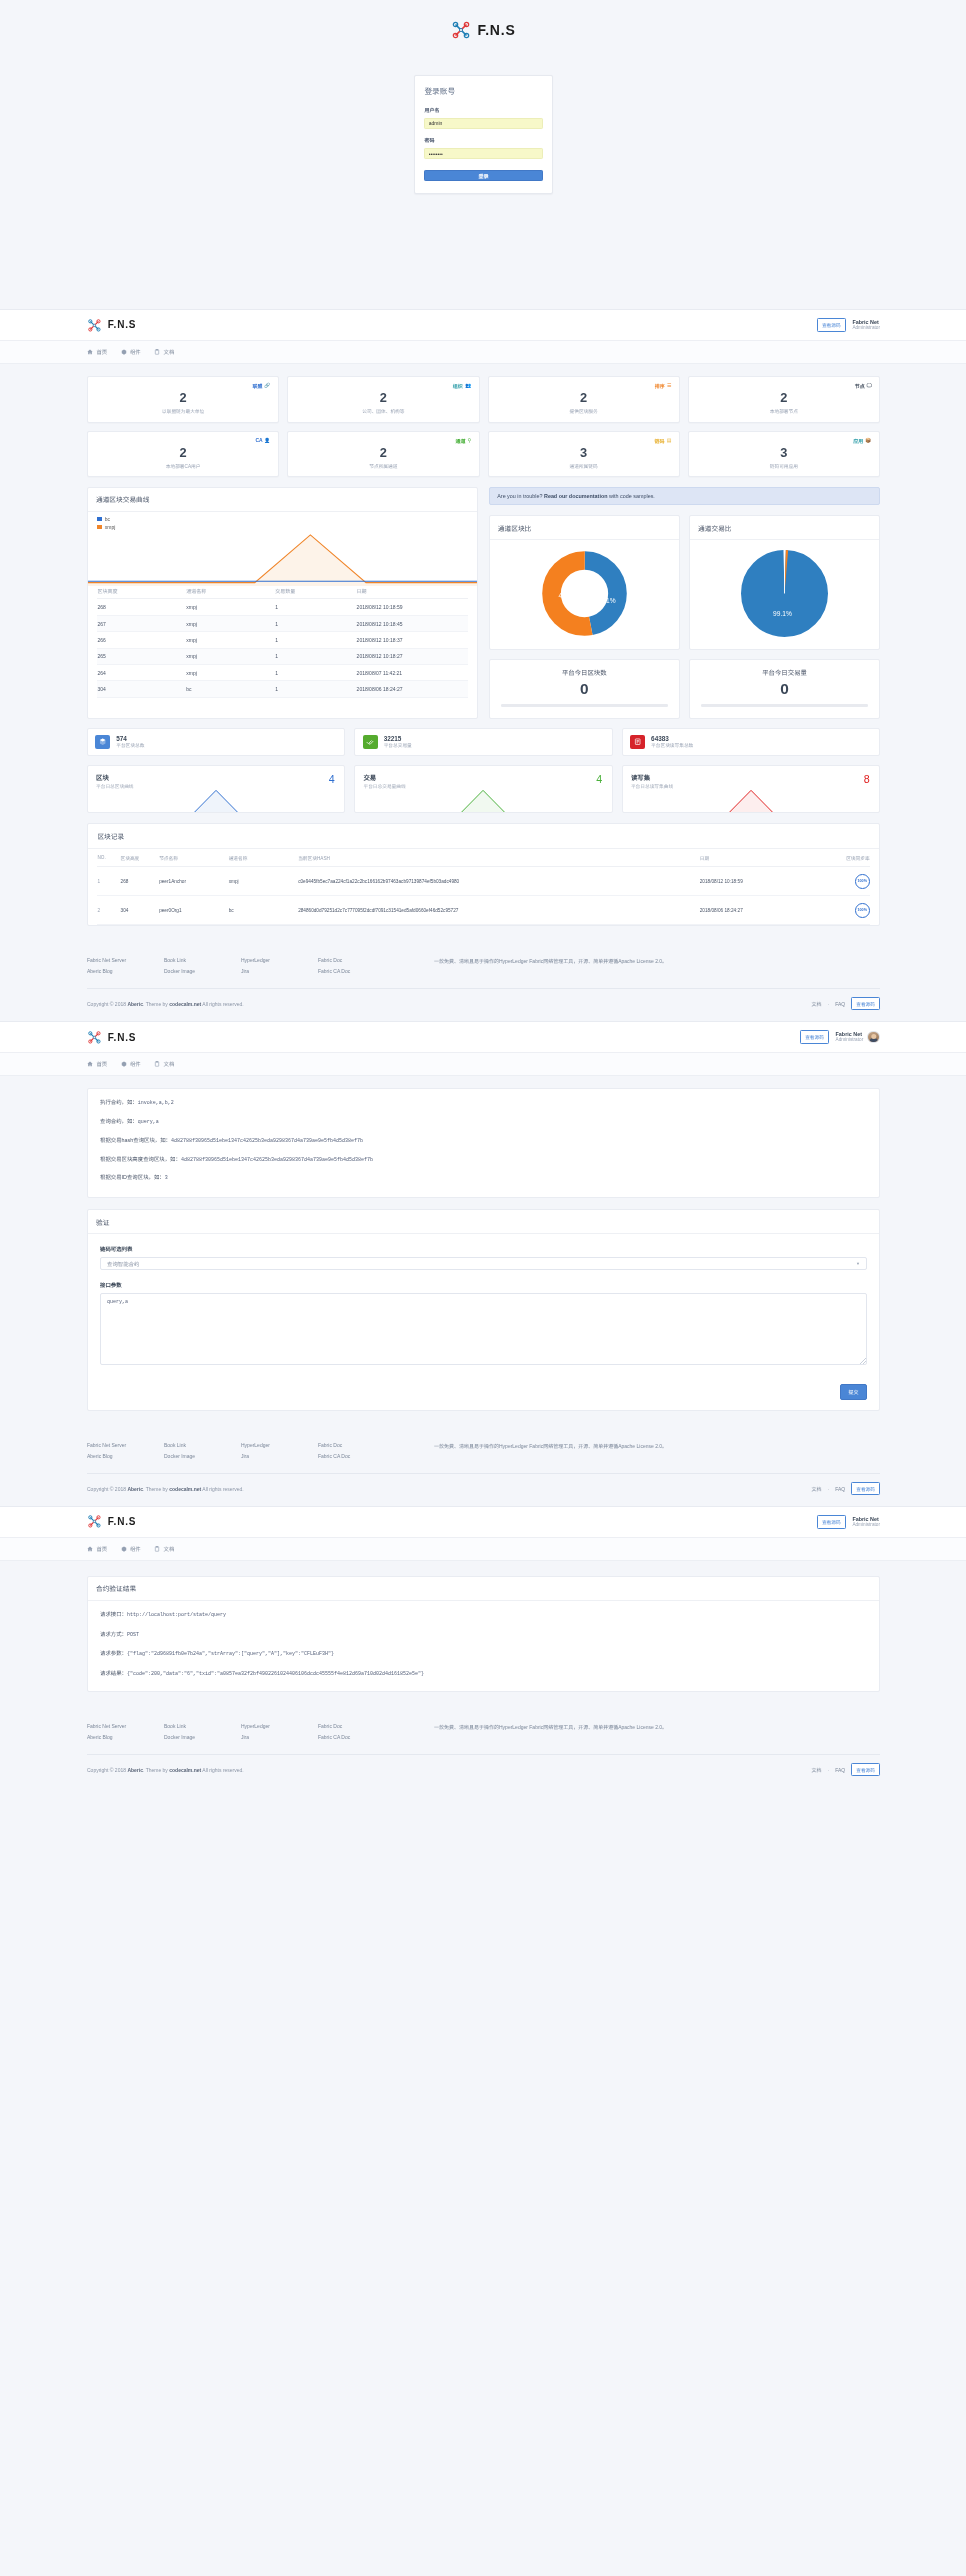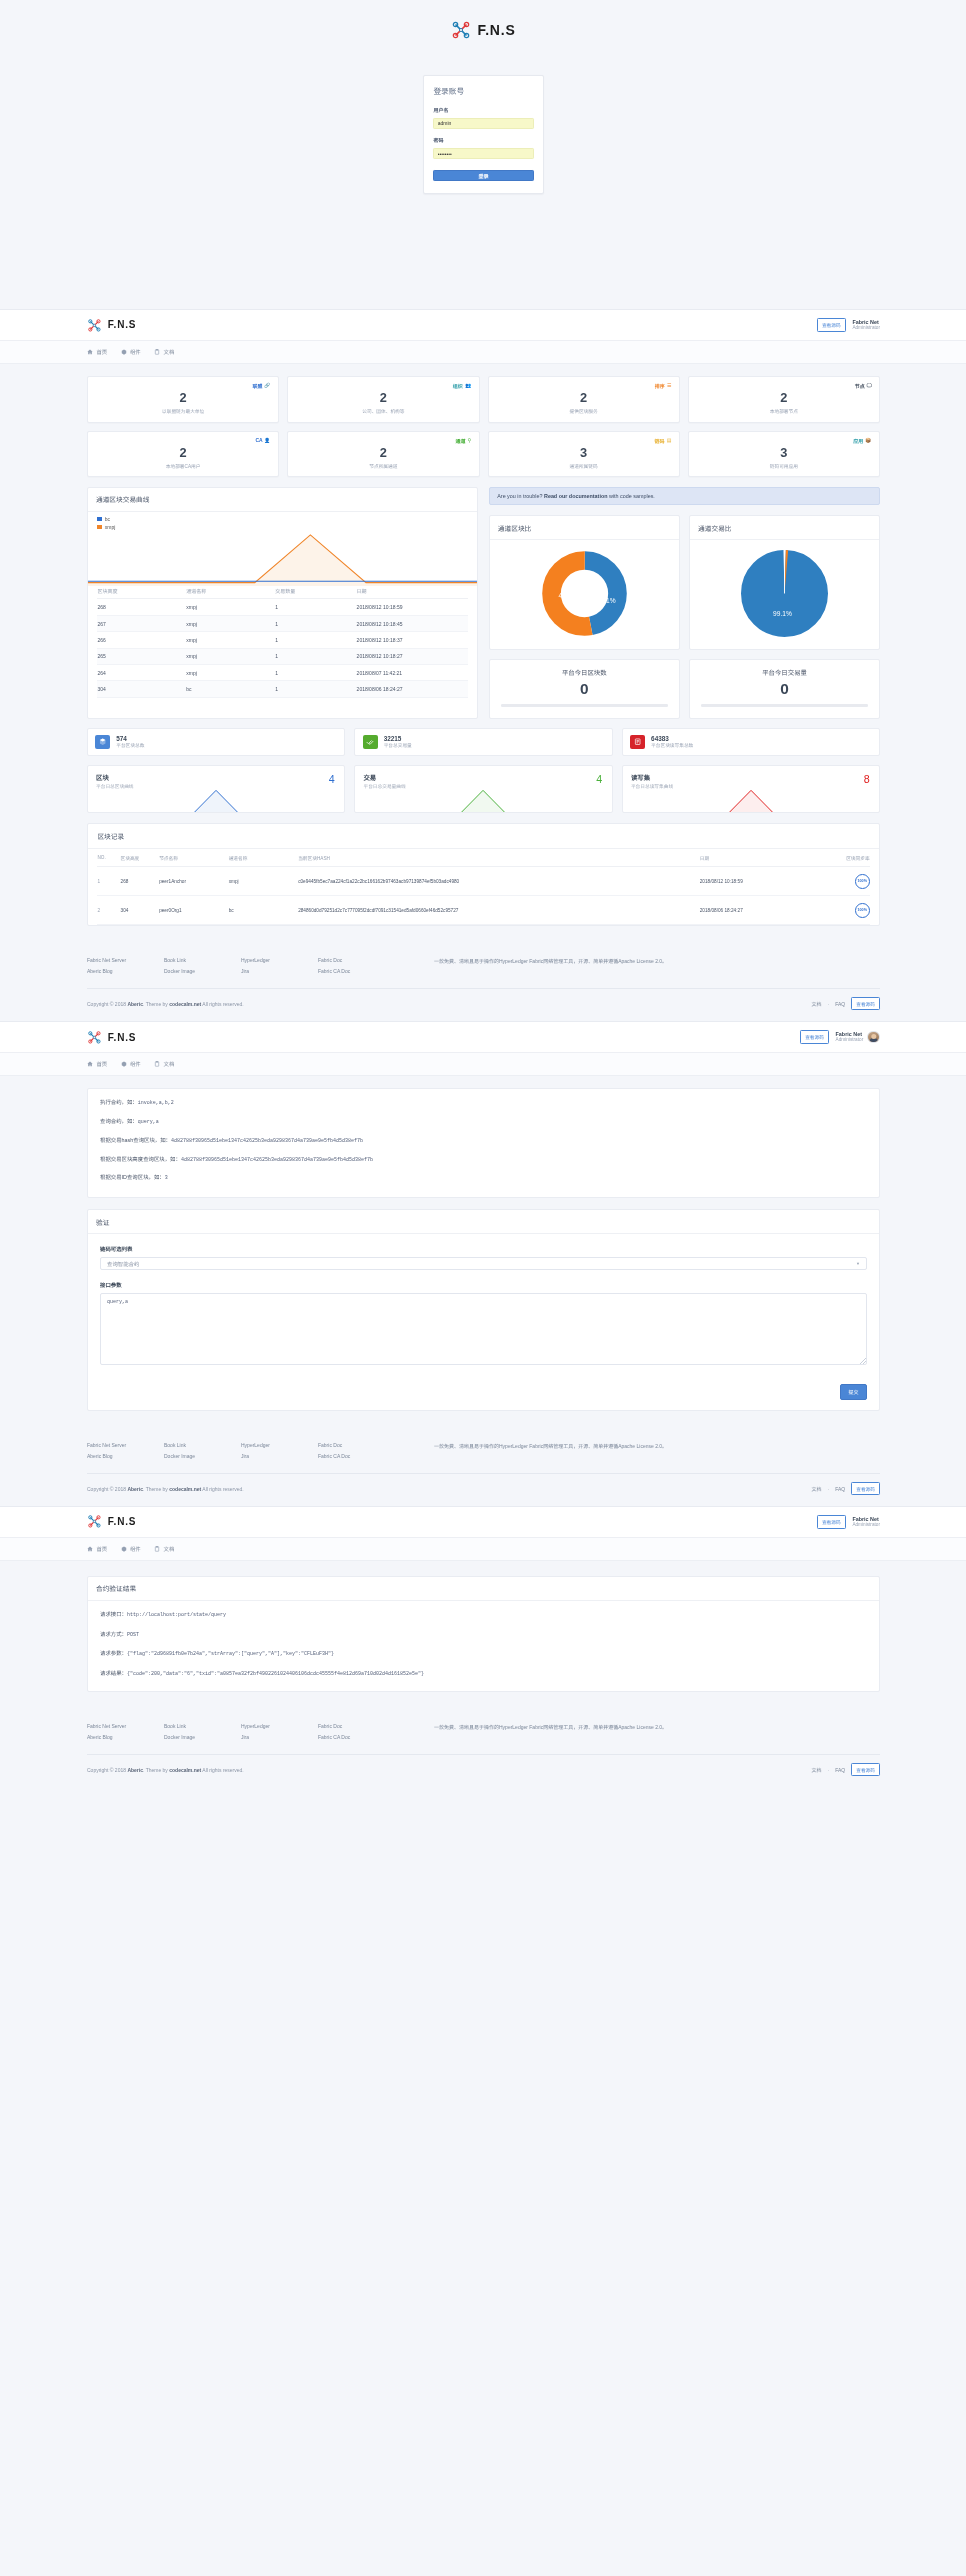--- a/index.html
+++ b/index.html
@@ -22,21 +22,21 @@
   }
   .brand-row {
     display:flex; align-items:center; justify-content:center;
     gap:6px; margin-top:8px; margin-bottom:35px;
   }
   .logo-glyph { width:20px; height:20px; position:relative; flex:0 0 20px; }
   .brand-text {
     font-size:14px; font-weight:bold; letter-spacing:0.8px; color:#1b1b1b;
   }
   .login-card {
-    width:121px; margin:12px auto; background:#fff;
+    width:139px; margin:12px auto; background:#fff;
     border:0.7px solid #e6e9ef; border-radius:2px;
     padding:9.4px 9.4px 12px 9.4px;
     box-shadow:0 0.7px 1.3px rgba(20,30,60,.04);
   }
   .login-title { font-size:7.7px; color:#5c6b84; margin-bottom:9.4px; }
   .fld-label { font-size:5px; color:#46536a; margin-bottom:2.7px; font-weight:bold;}
   .fld-input {
     width:100%; height:11.4px; background:#f7f8c9; border:0.7px solid #eceeb8;
     border-radius:1.3px; font-size:5px; color:#333; padding:0 3.4px;
     font-family:inherit; outline:none; margin-bottom:6.7px;

